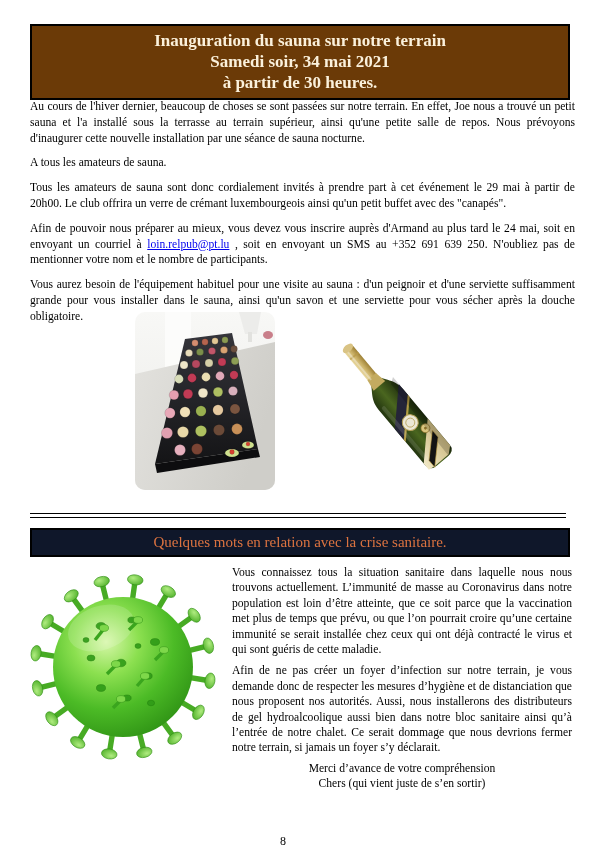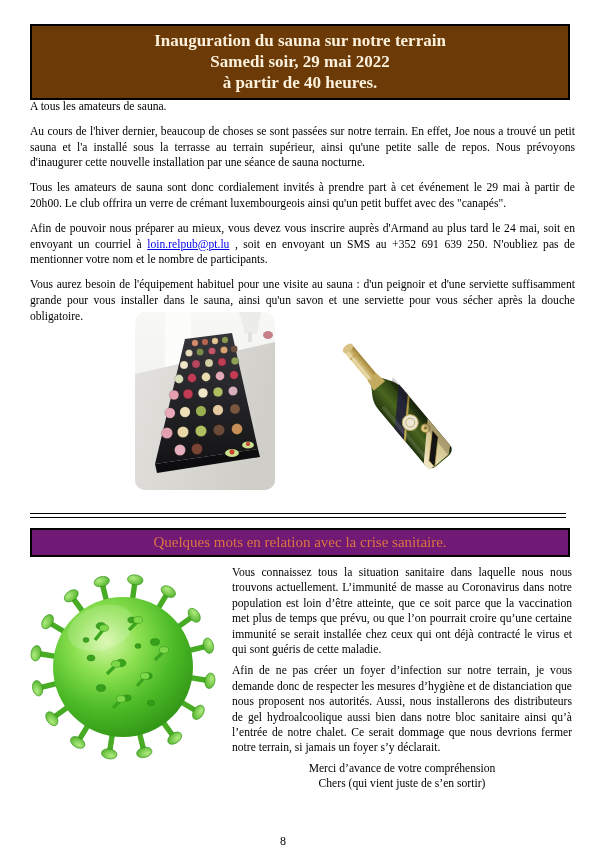--- a/index.html
+++ b/index.html
@@ -20,21 +20,21 @@
   .body1 p { margin:0 0 9px 0; }
   .mail-link { color:#0000EE; text-decoration:underline; cursor:pointer; }
   .photo-canapes { position:absolute; left:135px; top:312px; }
   .photo-bottle  { position:absolute; left:332px; top:336px; }
   .double-rule {
     position:absolute; left:30px; top:513px; width:536px; height:3px;
     border-top:1px solid #000; border-bottom:1px solid #000;
   }
   .title-box {
     position:absolute; left:30px; top:528px; width:536px; height:25px;
-    background:#701a75; border:2px solid #000;
+    background:#0f172a; border:2px solid #000;
     text-align:center; font-size:15px; line-height:25px; color:#DC7340;
   }
   .virus-wrap { position:absolute; left:30px; top:566px; }
   .body2 {
     position:absolute; left:232px; top:565px; width:340px;
     font-size:11.6px; line-height:15.4px; text-align:justify;
   }
   .body2 p { margin:0; }
   .body2 p.gap { margin-top:6px; }
   .closing { text-align:center; margin-top:5px; }
@@ -43,27 +43,27 @@
     text-align:center; font-size:12px;
   }
 </style>
 </head>
 <body>
 
 <div class="page">
 
   <div class="header-box">
     <div>Inauguration du sauna sur notre terrain</div>
-    <div>Samedi soir, 29 mai 2022</div>
-    <div>à partir de 40 heures.</div>
+    <div>Samedi soir, 34 mai 2021</div>
+    <div>à partir de 30 heures.</div>
   </div>
 
   <div class="body1">
+    <p>Au cours de l'hiver dernier, beaucoup de choses se sont passées sur notre terrain. En effet, Joe nous a trouvé un petit sauna et l'a installé sous la terrasse au terrain supérieur, ainsi qu'une petite salle de repos. Nous prévoyons d'inaugurer cette nouvelle installation par une séance de sauna nocturne.</p>
     <p>A tous les amateurs de sauna.</p>
-    <p>Au cours de l'hiver dernier, beaucoup de choses se sont passées sur notre terrain. En effet, Joe nous a trouvé un petit sauna et l'a installé sous la terrasse au terrain supérieur, ainsi qu'une petite salle de repos. Nous prévoyons d'inaugurer cette nouvelle installation par une séance de sauna nocturne.</p>
     <p>Tous les amateurs de sauna sont donc cordialement invités à prendre part à cet événement le 29 mai à partir de 20h00. Le club offrira un verre de crémant luxembourgeois ainsi qu'un petit buffet avec des "canapés".</p>
     <p><span>Afin de pouvoir nous préparer au mieux, vous devez vous inscrire auprès d'Armand au plus tard le 24 mai, soit en envoyant un courriel à </span><a href="#" class="mail-link">loin.relpub@pt.lu</a><span> , soit en envoyant un SMS au +352 691 639 250. N'oubliez pas de mentionner votre nom et le nombre de participants.</span></p>
     <p>Vous aurez besoin de l'équipement habituel pour une visite au sauna : d'un peignoir et d'une serviette suffisamment grande pour vous installer dans le sauna, ainsi qu'un savon et une serviette pour vous sécher après la douche obligatoire.</p>
   </div>
 
   <svg class="photo-canapes" width="140" height="178" viewBox="0 0 140 178" role="img">
     <defs>
       <linearGradient id="wallG" x1="0" y1="0" x2="0" y2="1">
         <stop offset="0" stop-color="#f8f8f6"></stop>
           <stop offset="1" stop-color="#e9e9e6"></stop>

